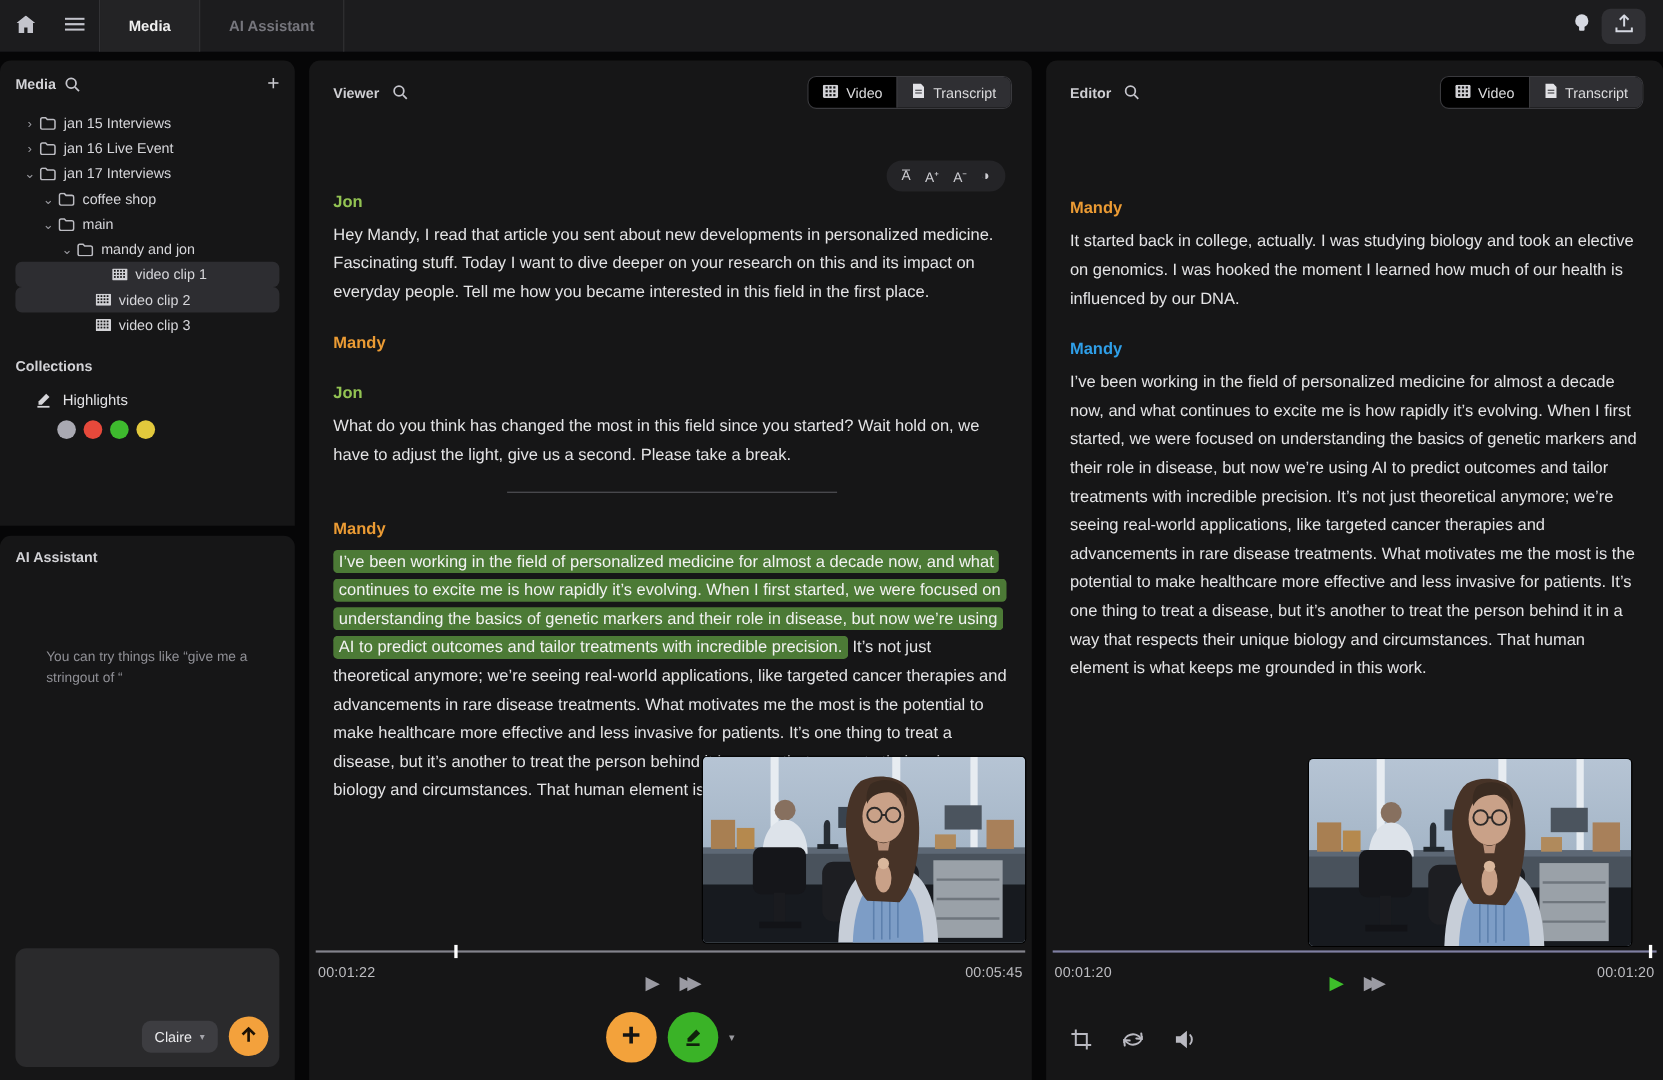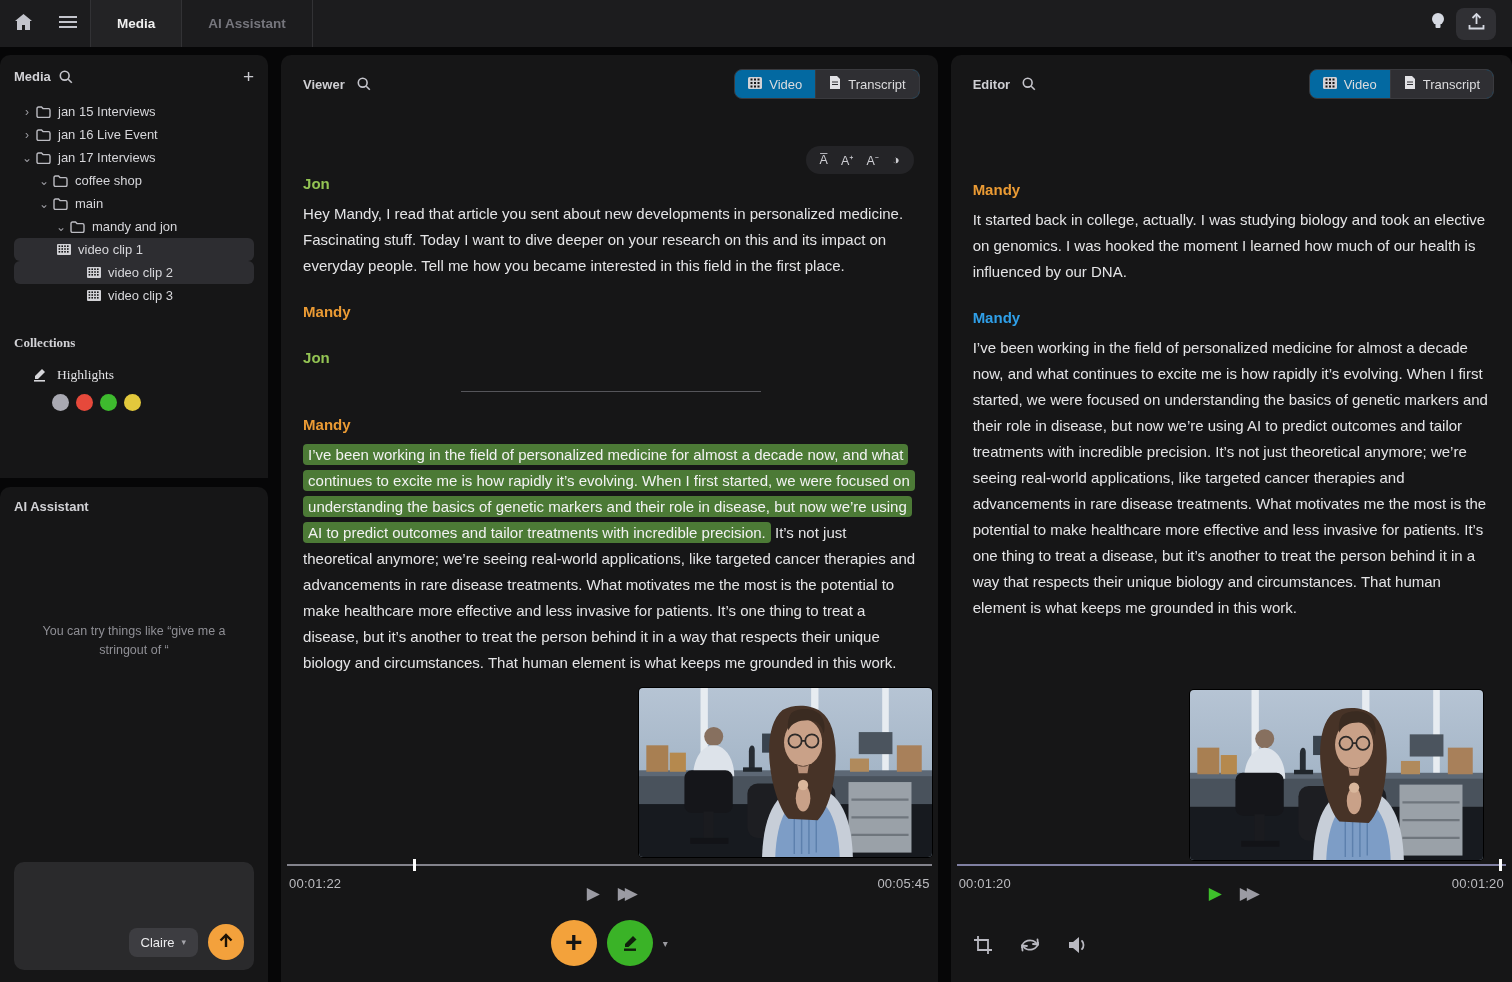--- a/index.html
+++ b/index.html
@@ -32,42 +32,42 @@
   .plus-btn { font-size:19px; color:#c9c9cf; line-height:1; }
 
   
   .tree { margin-top:14px; font-size:13px; color:#d6d6da; }
   .tree-row { display:flex; align-items:center; height:23px; border-radius:6px; cursor:default; }
   .tree-row .chev { width:14px; font-size:12px; color:#9a9aa0; text-align:center; flex:none; }
   .tree-row .t-icon { margin:0 7px 0 2px; display:flex; flex:none; }
   .tree-row.selected { background:#2d2d31; }
   .tree-row .lbl { white-space:nowrap; }
 
-  .collections { margin-top:28px;font-family:Liberation Serif, serif; }
+  .collections { margin-top:18px; }
   .highlights-row { display:flex; gap:10px; margin:16px 0 8px 18px; font-size:13.5px; color:#e2e2e5; }
   .dots { display:flex; gap:7px; margin-left:38px; }
   .dot { width:17px; height:17px; border-radius:50%; cursor:pointer; }
 
-  .ai-hint { flex:0 0 auto; margin-top:108px; text-align:center; font-size:12.5px; line-height:1.55; color:#8f8f95; padding:0 28px; }
+  .ai-hint { flex:0 0 auto; margin-top:74px; text-align:left; font-size:12.5px; line-height:1.55; color:#8f8f95; padding:0 28px; }
   .prompt-box { margin-top:auto; background:#2a2a2c; border-radius:10px; height:108px; padding:12px 12px 10px 12px; position:relative; }
   .prompt-input { width:100%; height:40px; background:transparent; border:none; resize:none; outline:none;
     font-family:"Liberation Sans",sans-serif; font-size:13.5px; color:#e5e5e5; }
   .prompt-input::placeholder { color:#87878c; }
   .prompt-actions { position:absolute; right:10px; bottom:10px; display:flex; align-items:center; gap:10px; }
   .voice-btn { background:#3d3d41; border:none; border-radius:8px; color:#ececee; font-size:13px; padding:7px 12px;
     display:flex; align-items:center; gap:7px; cursor:pointer; }
   .voice-btn .caret { font-size:9px; color:#a5a5ab; }
   .send-btn { width:36px; height:36px; border-radius:50%; background:#f3a13c; border:none; display:flex; align-items:center; justify-content:center; cursor:pointer; }
 
   
   .viewer { width:676px; }
   .editor { width:578px; }
   .panel-header { display:flex; align-items:center; padding:14px 18px 0 22px; }
   .panel-title { font-size:13px; font-weight:700; color:#cfcfd3; margin-right:12px; }
-  .seg-ctl { margin-left:auto; display:flex; border:1px solid #3a3a3e; border-radius:8px; overflow:hidden; background:#0369a1; }
+  .seg-ctl { margin-left:auto; display:flex; border:1px solid #3a3a3e; border-radius:8px; overflow:hidden; background:#000000; }
   .seg { display:flex; align-items:center; gap:7px; padding:6px 13px; font-size:13px; color:#dcdcde; background:transparent; border:none; cursor:pointer; }
   .seg.active { background:#2f2f33; }
   .seg + .seg { border-left:1px solid #3a3a3e; }
 
   .fmt-pill { position:absolute; top:91px; right:24px; background:#242427; border-radius:15px; height:28px;
     display:flex; align-items:center; gap:13px; padding:0 14px; color:#cdcdd2; font-size:12px; }
   .fmt-pill button { background:none; border:none; color:#cdcdd2; font-size:12.5px; cursor:pointer; }
 
   .transcript { position:absolute; left:22px; right:18px; top:96px; font-size:15px; line-height:26px; color:#e4e4e6; }
   .editor .transcript { top:102px; right:24px; }
@@ -218,21 +218,21 @@
           </div>
           <div class="tree-row" style="padding-left: 40px;">
             <span class="chev">⌄</span>
             <span class="t-icon">
               <svg width="15" height="12" viewBox="0 0 15 12" fill="none" stroke="#bcbcc2" stroke-width="1.4">
                 <path d="M1 2.8c0-1 .6-1.8 1.5-1.8h3l1.5 1.6h5.5c.9 0 1.5.7 1.5 1.6v5.6c0 1-.6 1.7-1.5 1.7h-10c-.9 0-1.5-.8-1.5-1.7z"></path>
               </svg>
             </span>
             <span class="lbl">mandy and jon</span>
           </div>
-          <div class="tree-row selected" style="padding-left: 27px;">
+          <div class="tree-row selected" style="padding-left: 72px;">
             <span class="chev"></span>
             <span class="t-icon">
               <svg width="14" height="11" viewBox="0 0 14 11" fill="#d2d2d6">
                 <rect width="14" height="11" rx="1"></rect>
                 <g fill="#161617">
                   <rect x="1.6" y="1.4" width="1.6" height="1.6"></rect>
                   <rect x="4.4" y="1.4" width="1.6" height="1.6"></rect>
                   <rect x="7.2" y="1.4" width="1.6" height="1.6"></rect>
                   <rect x="10" y="1.4" width="1.6" height="1.6"></rect>
                   <rect x="1.6" y="4.2" width="1.6" height="1.6"></rect>
@@ -386,20 +386,21 @@
       <button>A⁺</button>
       <button>A⁻</button>
       <button>◑</button>
     </div>
 
     <div class="transcript" id="viewer-transcript">
         <div class="speaker green">Jon</div>
         <p><span>Hey Mandy, I read that article you sent about new developments in personalized medicine. Fascinating stuff. Today I want to dive deeper on your research on this and its impact on everyday people. Tell me how you became interested in this field in the first place.</span></p>
         <div class="speaker orange">Mandy</div>
         <div class="speaker green">Jon</div>
+        <p><span>What do you think has changed the most in this field since you started? Wait hold on, we have to adjust the light, give us a second. Please take a break.</span></p>
         <hr class="t-divider">
         <div class="speaker orange">Mandy</div>
         <p><span class="hl">I’ve been working in the field of personalized medicine for almost a decade now, and what continues to excite me is how rapidly it’s evolving. When I first started, we were focused on understanding the basics of genetic markers and their role in disease, but now we’re using AI to predict outcomes and tailor treatments with incredible precision.</span><span> It’s not just theoretical anymore; we’re seeing real-world applications, like targeted cancer therapies and advancements in rare disease treatments. What motivates me the most is the potential to make healthcare more effective and less invasive for patients. It’s one thing to treat a disease, but it’s another to treat the person behind it in a way that respects their unique biology and circumstances. That human element is what keeps me grounded in this work.</span></p>
       </div>
 
     <div class="video-preview">
       <svg viewBox="0 0 400 230" preserveAspectRatio="none">
         <defs>
           <linearGradient id="winA" x1="0" y1="0" x2="0" y2="1">
             <stop offset="0" stop-color="#b6c4d4"></stop>

